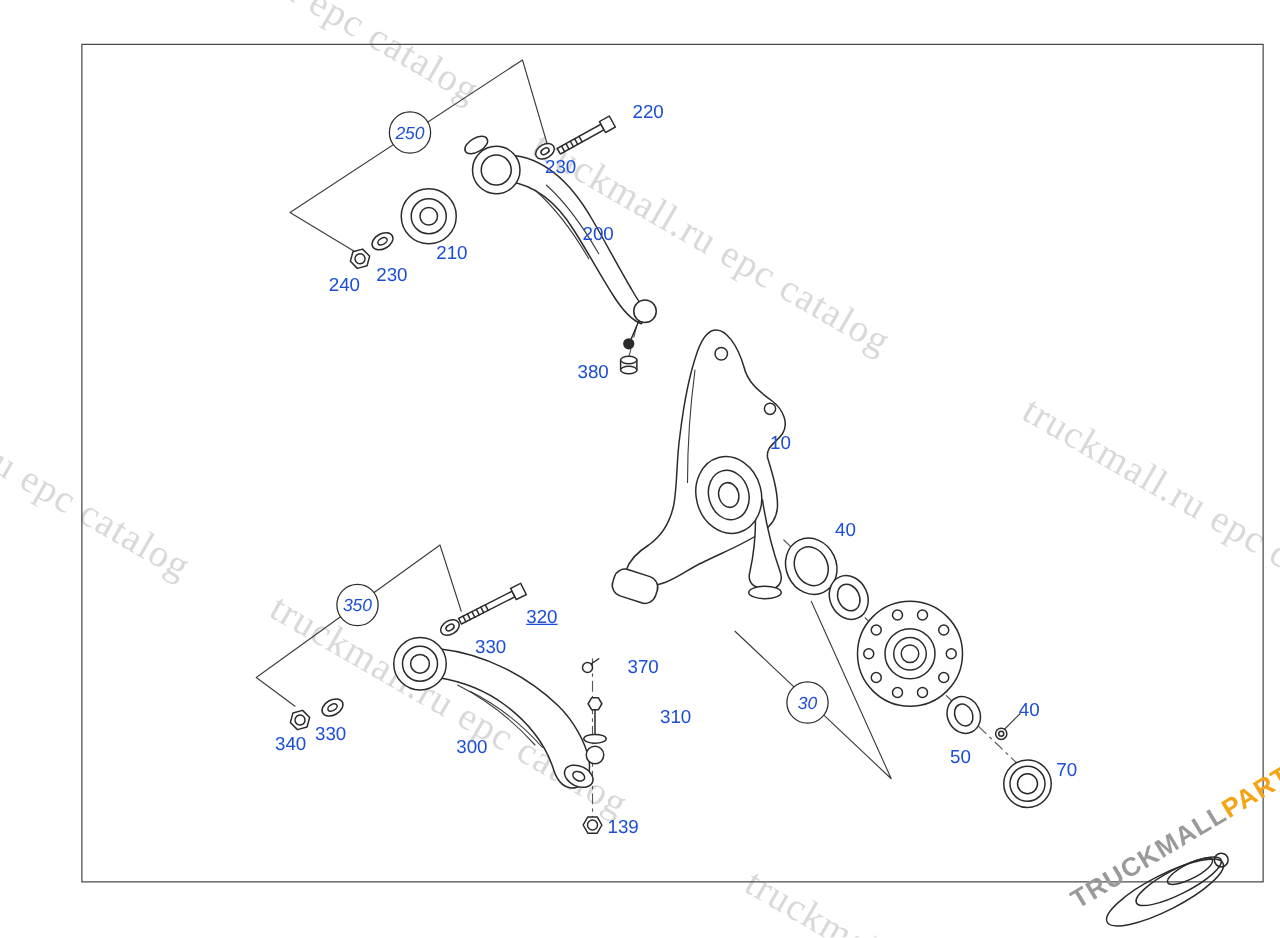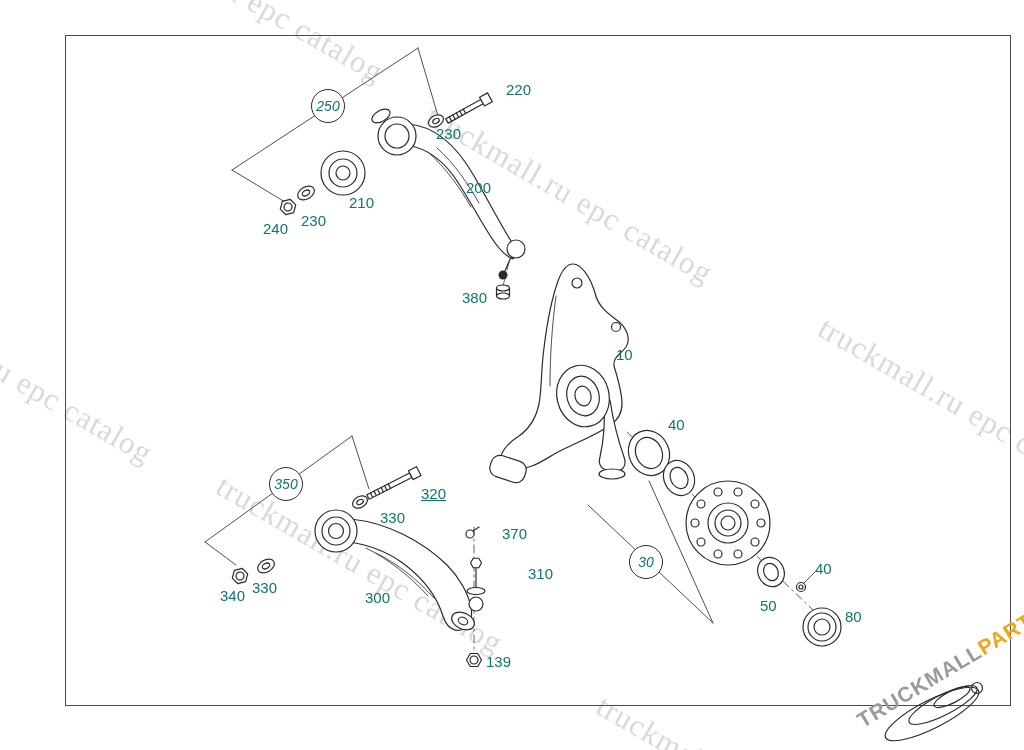--- a/index.html
+++ b/index.html
@@ -14,21 +14,21 @@
   #frame{position:absolute;left:65px;top:35px;width:944px;height:669px;border:1px solid #4a4a4a;}
   
   #art{position:absolute;left:0;top:0;width:1024px;height:750px;}
   #art path,#art ellipse,#art circle,#art rect,#art polygon,#art line{
       stroke:#2b2b2b;stroke-width:1.2;fill:none;stroke-linejoin:round;stroke-linecap:round;}
   #art .fw{fill:#ffffff;}
   #art .thin{stroke-width:0.9;stroke:#3c3c3c;}
   #art .dash{stroke-width:0.9;stroke:#555;stroke-dasharray:8 4 2 4;}
   #art .dk{fill:#2b2b2b;stroke:none;}
   
-  .callout{position:absolute;font-size:15px;color:#0f766e;line-height:16px;}
+  .callout{position:absolute;font-size:15px;color:#1d4ed8;line-height:16px;}
   .callout.circled{width:32px;height:32px;border:1.4px solid #2b2b2b;border-radius:50%;
       background:#fff;display:flex;align-items:center;justify-content:center;font-size:14px;font-style:italic;}
   
   #logo-text{position:absolute;left:853px;top:712px;transform:rotate(-31deg);
       transform-origin:0 0;font-weight:bold;font-size:21px;letter-spacing:1px;white-space:nowrap;}
   #logo-text .brand{color:#9a9a9a;}
   #logo-text .suffix{color:#f4a414;}
 </style>
 </head>
 <body>
@@ -227,21 +227,21 @@
   <span class="callout" style="left:349px;top:195px;">210</span>
   <span class="callout" style="left:263px;top:221px;">240</span>
   <span class="callout" style="left:301px;top:213px;">230</span>
   <span class="callout" style="left:466px;top:180px;">200</span>
   <span class="callout" style="left:462px;top:290px;">380</span>
   <span class="callout" style="left:616px;top:347px;">10</span>
   <span class="callout" style="left:668px;top:417px;">40</span>
   <span class="callout circled" style="left:629px;top:545px;">30</span>
   <span class="callout" style="left:760px;top:598px;">50</span>
   <span class="callout" style="left:815px;top:561px;">40</span>
-  <span class="callout" style="left:845px;top:609px;">80</span>
+  <span class="callout" style="left:845px;top:609px;">70</span>
   <span class="callout" style="left:421px;top:486px;text-decoration:underline;">320</span>
   <span class="callout" style="left:380px;top:510px;">330</span>
   <span class="callout circled" style="left:269px;top:467px;">350</span>
   <span class="callout" style="left:220px;top:588px;">340</span>
   <span class="callout" style="left:252px;top:580px;">330</span>
   <span class="callout" style="left:365px;top:590px;">300</span>
   <span class="callout" style="left:502px;top:526px;">370</span>
   <span class="callout" style="left:496px;top:566px;margin-left:32px;">310</span>
   <span class="callout" style="left:486px;top:654px;">139</span>
 

